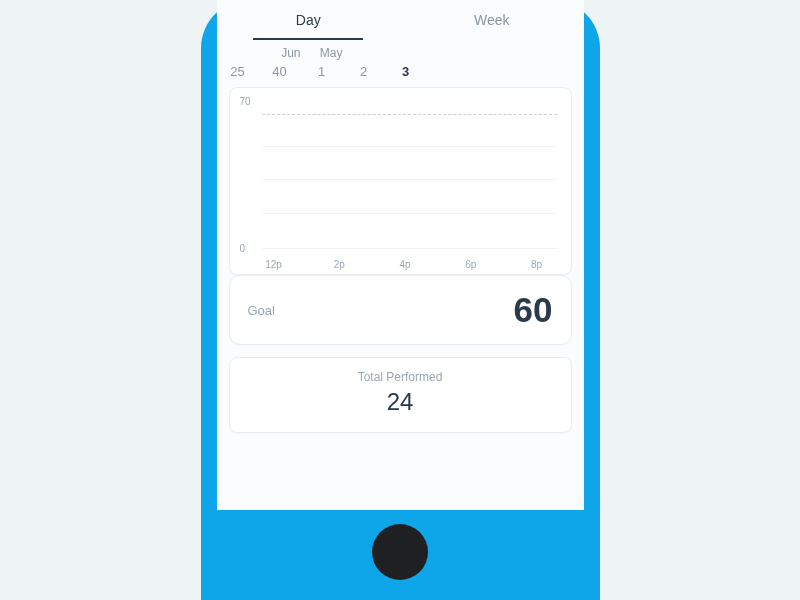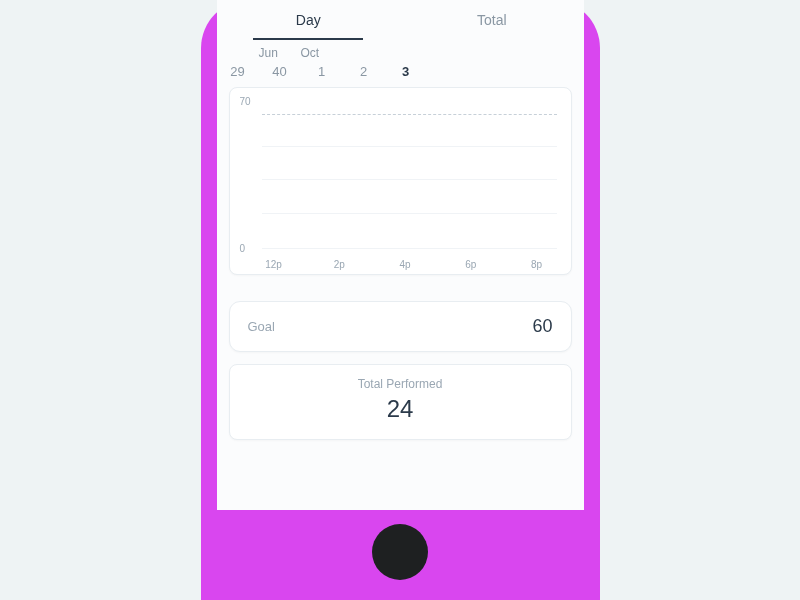--- a/index.html
+++ b/index.html
@@ -9,21 +9,21 @@
       background: #eef3f4;
       font-family: -apple-system, BlinkMacSystemFont, "Segoe UI", Arial, sans-serif;
       display: flex;
       justify-content: center;
       align-items: flex-end;
       overflow: hidden;
     }
     .phone {
       width: 399px;
       height: 600px;
-      background: #d946ef;
+      background: #0ea5e9;
       border-radius: 48px 48px 0 0;
       padding: 0 16px;
       position: relative;
     }
     .screen {
       width: 100%;
       height: 510px;
       background: #fbfcfd;
       border-radius: 0;
       overflow: hidden;
@@ -72,21 +72,21 @@
 
     
     .months {
       display: flex;
       font-size: 12px;
       color: #8a97a3;
       padding: 6px 0 0 0;
     }
     .months span {
       width: 42px;
-      text-align: left;
+      text-align: right;
     }
     .days {
       display: flex;
       padding: 4px 0 8px 0;
     }
     .day {
       width: 42px;
       text-align: center;
       font-size: 13px;
       color: #8a97a3;
@@ -104,21 +104,21 @@
     .card {
       background: #fff;
       border: 1px solid #e8edf1;
       border-radius: 8px;
       box-shadow: 0 1px 2px rgba(0,0,0,0.03);
     }
 
     
     .chart-card {
       padding: 10px 14px 6px 14px;
-      margin-bottom: 26px;
+      margin-bottom: 0;
     }
     .chart {
       position: relative;
       height: 170px;
     }
     .y-label {
       position: absolute;
       left: -4px;
       font-size: 10px;
       color: #9aa7b3;
@@ -158,21 +158,21 @@
     
     .goal-card {
       display: flex;
       align-items: center;
       justify-content: space-between;
       padding: 14px 18px;
       margin-bottom: 12px;
       border-radius: 11px;
     }
     .goal-label { font-size: 13px; color: #9aa7b3; }
-    .goal-value { font-size: 18px; color: #2b3a4a; font-weight: 400; }
+    .goal-value { font-size: 35px; color: #2b3a4a; font-weight: 700; }
 
     
     .stat-row {
       display: flex;
       gap: 12px;
     }
     .stat-card {
       flex: 1;
       padding: 12px 16px 16px 16px;
       text-align: center;
@@ -181,32 +181,32 @@
     .stat-value { font-size: 24px; color: #2b3a4a; }
   </style>
 </head>
 <body>
 
 <div class="phone">
   <div class="screen">
 
     <div class="tabs">
       <div class="tab active">Day</div>
-      <div class="tab">Total</div>
+      <div class="tab">Week</div>
     </div>
 
     <div class="months">
       <span></span>
       <span>Jun</span>
-      <span>Oct</span>
+      <span>May</span>
       <span></span>
       <span></span>
     </div>
     <div class="days">
-      <div class="day">29</div>
+      <div class="day">25</div>
       <div class="day">40</div>
       <div class="day">1</div>
       <div class="day">2</div>
       <div class="day selected">3</div>
     </div>
 
     <div class="content">
       <div class="card chart-card">
         <div class="chart">
           <span class="y-label y-top">70</span>

